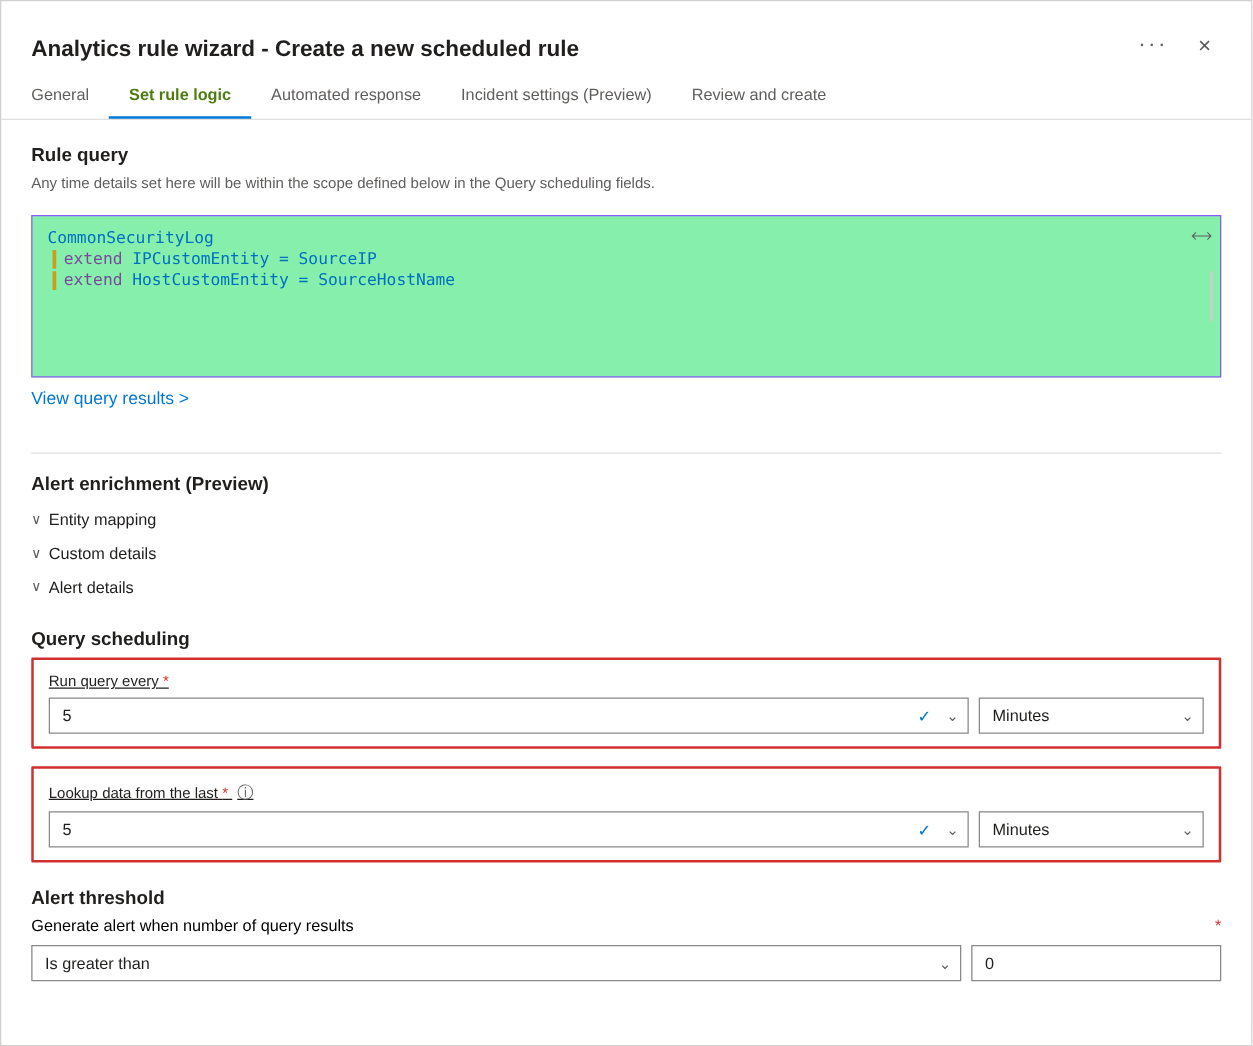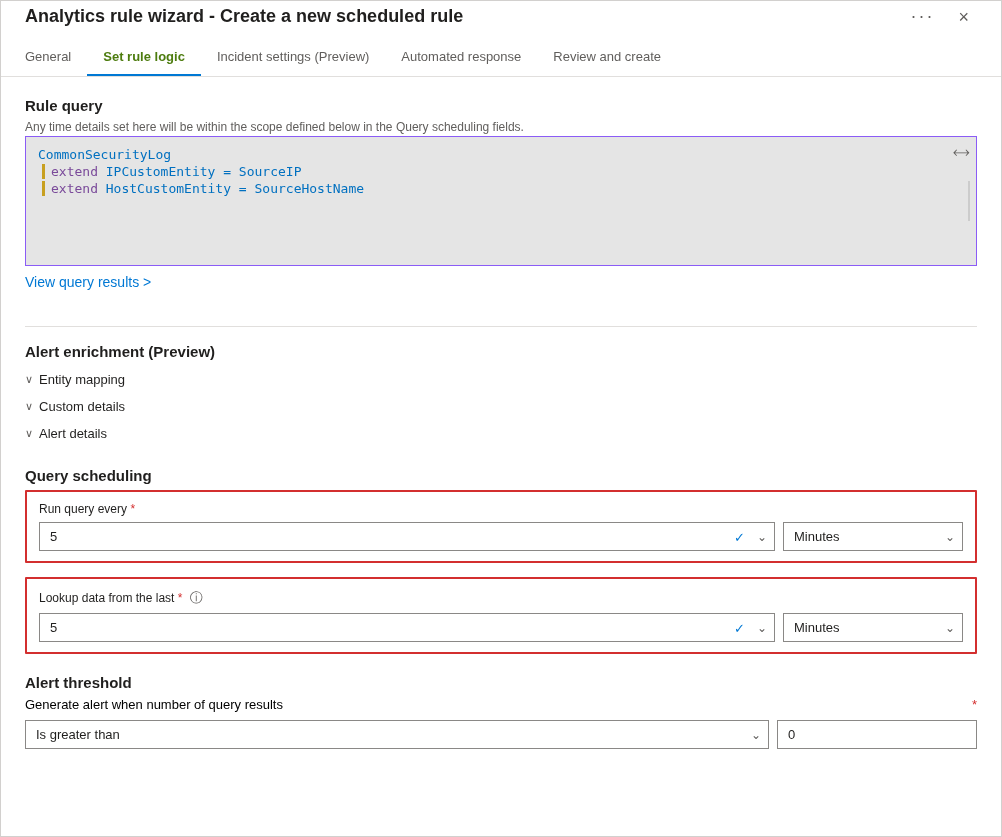--- a/index.html
+++ b/index.html
@@ -16,23 +16,23 @@
       background: #ffffff;
       width: 1002px;
       min-height: 837px;
       border: 1px solid #d2d0ce;
       box-shadow: 0 8px 32px rgba(0,0,0,0.18);
       display: flex;
       flex-direction: column;
     }
     .dialog-header {
       display: flex;
-      align-items: center;
+      align-items: flex-end;
       justify-content: space-between;
-      padding: 1px 24px 0 24px;
+      padding: 20px 24px 0 24px;
       border-bottom: none;
     }
     .dialog-title {
       font-size: 18px;
       font-weight: 600;
       color: #201f1e;
       flex: 1;
     }
     .header-actions {
       display: flex;
@@ -97,21 +97,21 @@
     }
     .section-title {
       font-size: 15px;
       font-weight: 600;
       color: #201f1e;
       margin-bottom: 6px;
     }
     .section-subtitle {
       font-size: 12px;
       color: #605e5c;
-      margin-bottom: 2px;
+      margin-bottom: 19px;
     }
     .query-container {
       position: relative;
       margin-bottom: 8px;
     }
     .query-line {
       display: flex;
       align-items: flex-start;
       margin-bottom: 2px;
     }
@@ -146,20 +146,21 @@
       border: 2px solid #d32f2f;
       padding: 10px 12px;
       margin-bottom: 14px;
       border-radius: 1px;
     }
     .field-label {
       font-size: 12px;
       font-weight: 500;
       color: #201f1e;
       margin-bottom: 6px;
+      text-decoration: underline;
     }
     .field-label .required {
       color: #d32f2f;
     }
     .field-row {
       display: flex;
       gap: 8px;
     }
     .select-wrapper {
       position: relative;
@@ -255,32 +256,32 @@
     <span class="dialog-title">Analytics rule wizard - Create a new scheduled rule</span>
     <div class="header-actions">
       <button class="ellipsis-btn">···</button>
       <button class="close-btn">×</button>
     </div>
   </div>
 
   <div class="tabs">
     <button class="tab">General</button>
     <button class="tab active">Set rule logic</button>
+    <button class="tab">Automated response</button>
     <button class="tab">Incident settings (Preview)</button>
-    <button class="tab">Automated response</button>
     <button class="tab">Review and create</button>
   </div>
 
   <div class="content">
 
     <div>
       <div class="section-title">Rule query</div>
       <div class="section-subtitle">Any time details set here will be within the scope defined below in the Query scheduling fields.</div>
       <div class="query-container">
-        <div style="border: 1.5px solid #8b5cf6; padding: 10px 12px; min-height: 130px; font-family: Consolas, monospace; font-size: 13px; background: #e5e5e5; position: relative;">
+        <div style="border: 1.5px solid #8b5cf6; padding: 10px 12px; min-height: 130px; font-family: Consolas, monospace; font-size: 13px; background: #86efac; position: relative;">
           <div class="query-line">
             <span style="color: #0070c0;">CommonSecurityLog</span>
           </div>
           <div class="query-line">
             <span style="display:inline-block; border-left: 3px solid #c8a020; padding-left: 6px; margin-left: 4px; color:#0070c0;">
               <span style="color:#7a4a9a;">extend</span><span> IPCustomEntity = SourceIP</span>
             </span>
           </div>
           <div class="query-line">
             <span style="display:inline-block; border-left: 3px solid #c8a020; padding-left: 6px; margin-left: 4px; color:#0070c0;">

